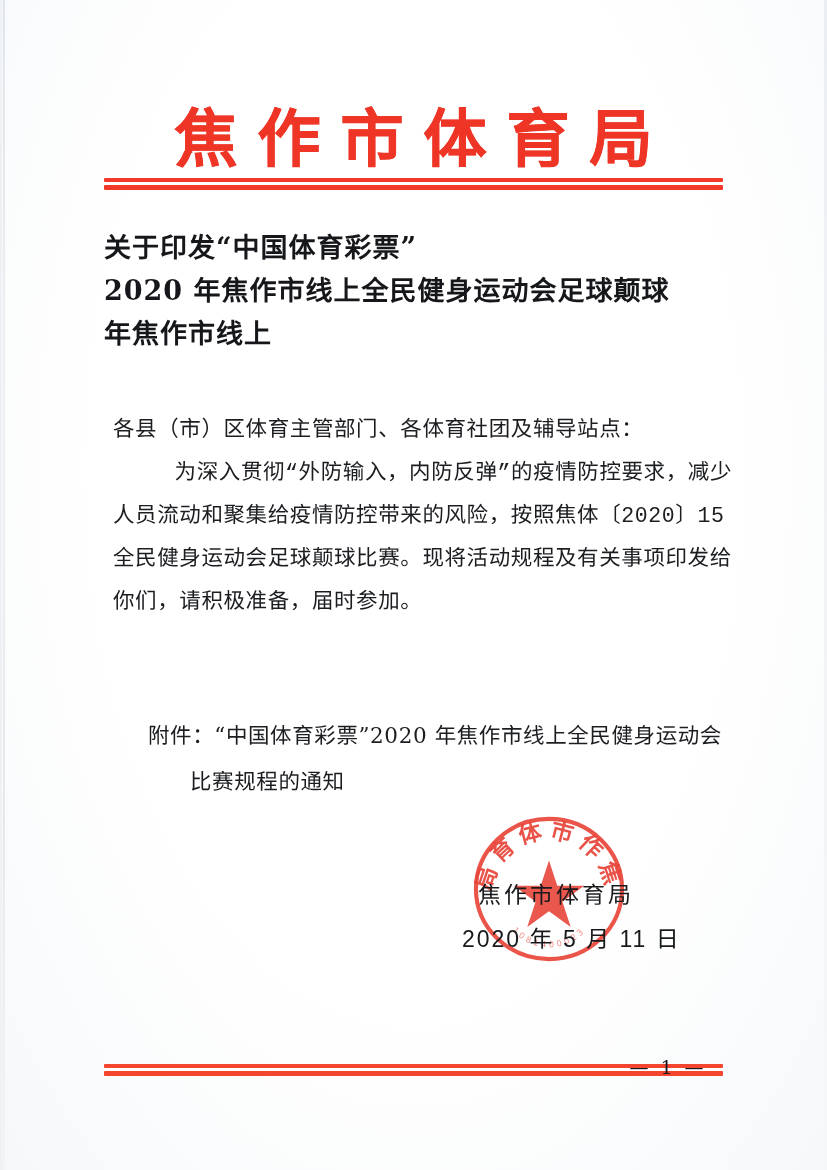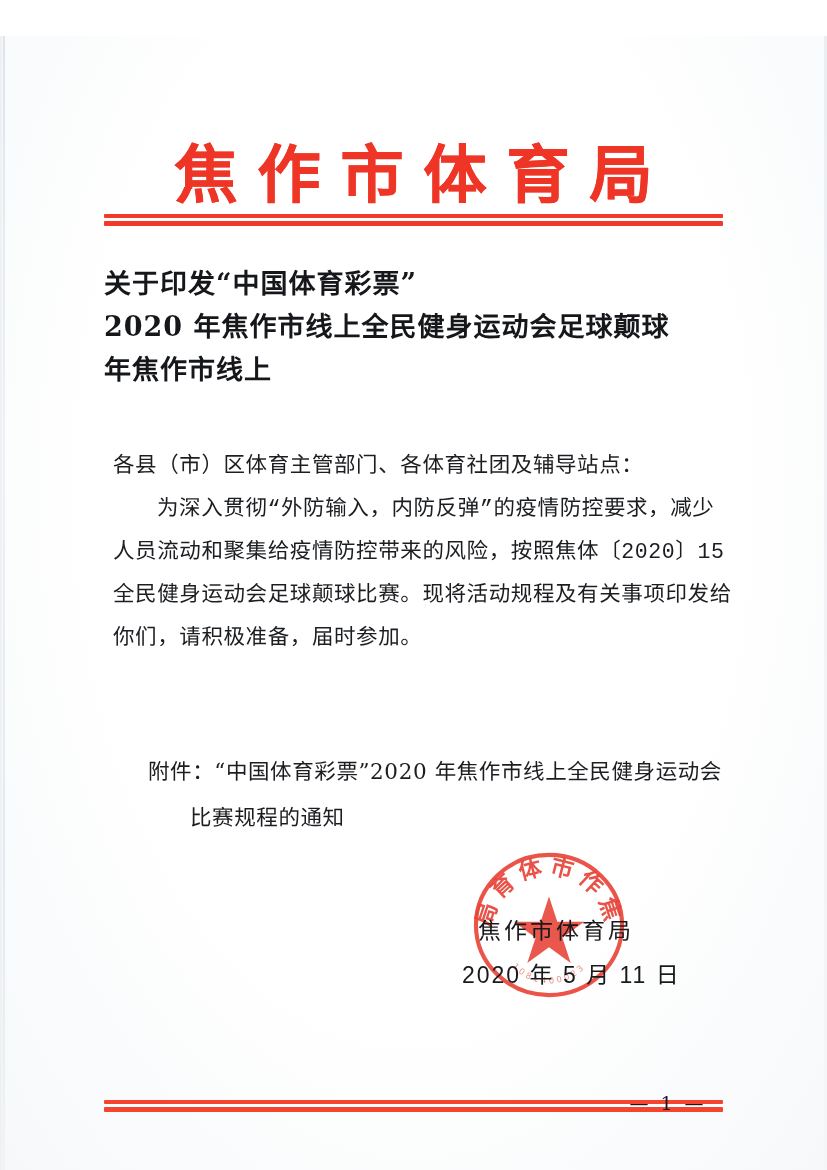--- a/index.html
+++ b/index.html
@@ -7,21 +7,20 @@
   body{
     width:827px;height:1170px;
     background:#ffffff;
     font-family:"DejaVu Serif", serif;
     position:relative;overflow:hidden;
   }
   .page{
     position:absolute;inset:0;
     background:
       linear-gradient(90deg,#e8edf1 0px,#f5f7f9 2px,#ffffff 5px,#ffffff 100%);
-    margin-top: 36px;
   }
   
   .scan-tint{
     position:absolute;inset:0;
     background:radial-gradient(ellipse at 50% 40%, rgba(255,255,255,0) 55%, rgba(238,242,245,0.55) 100%);
     pointer-events:none;
   }
   .scan-edge-left{
     position:absolute;left:3px;top:0;width:2px;height:1170px;
     background:linear-gradient(180deg,#dfe5ea,#eef1f4 35%,#e4e9ed 70%,#f2f4f6);
@@ -69,21 +68,21 @@
   
   .body-block{
     position:absolute;left:113px;right:95px;top:409px;
     color:#1b1d20;
     font-family:Liberation Mono, monospace;
     font-size:21.5px;
     line-height:43px;
     letter-spacing:0.6px;
   }
   .body-block .ln{white-space:nowrap;}
-  .ln.indent{padding-left:44px;}
+  .ln.indent{padding-left:44px;text-align:right;}
 
   
   .attach-block{
     position:absolute;left:148px;right:95px;top:713px;
     color:#1b1d20;
     font-family:"DejaVu Serif", serif;
     font-size:21.5px;
     line-height:46px;
     letter-spacing:0.6px;
   }

